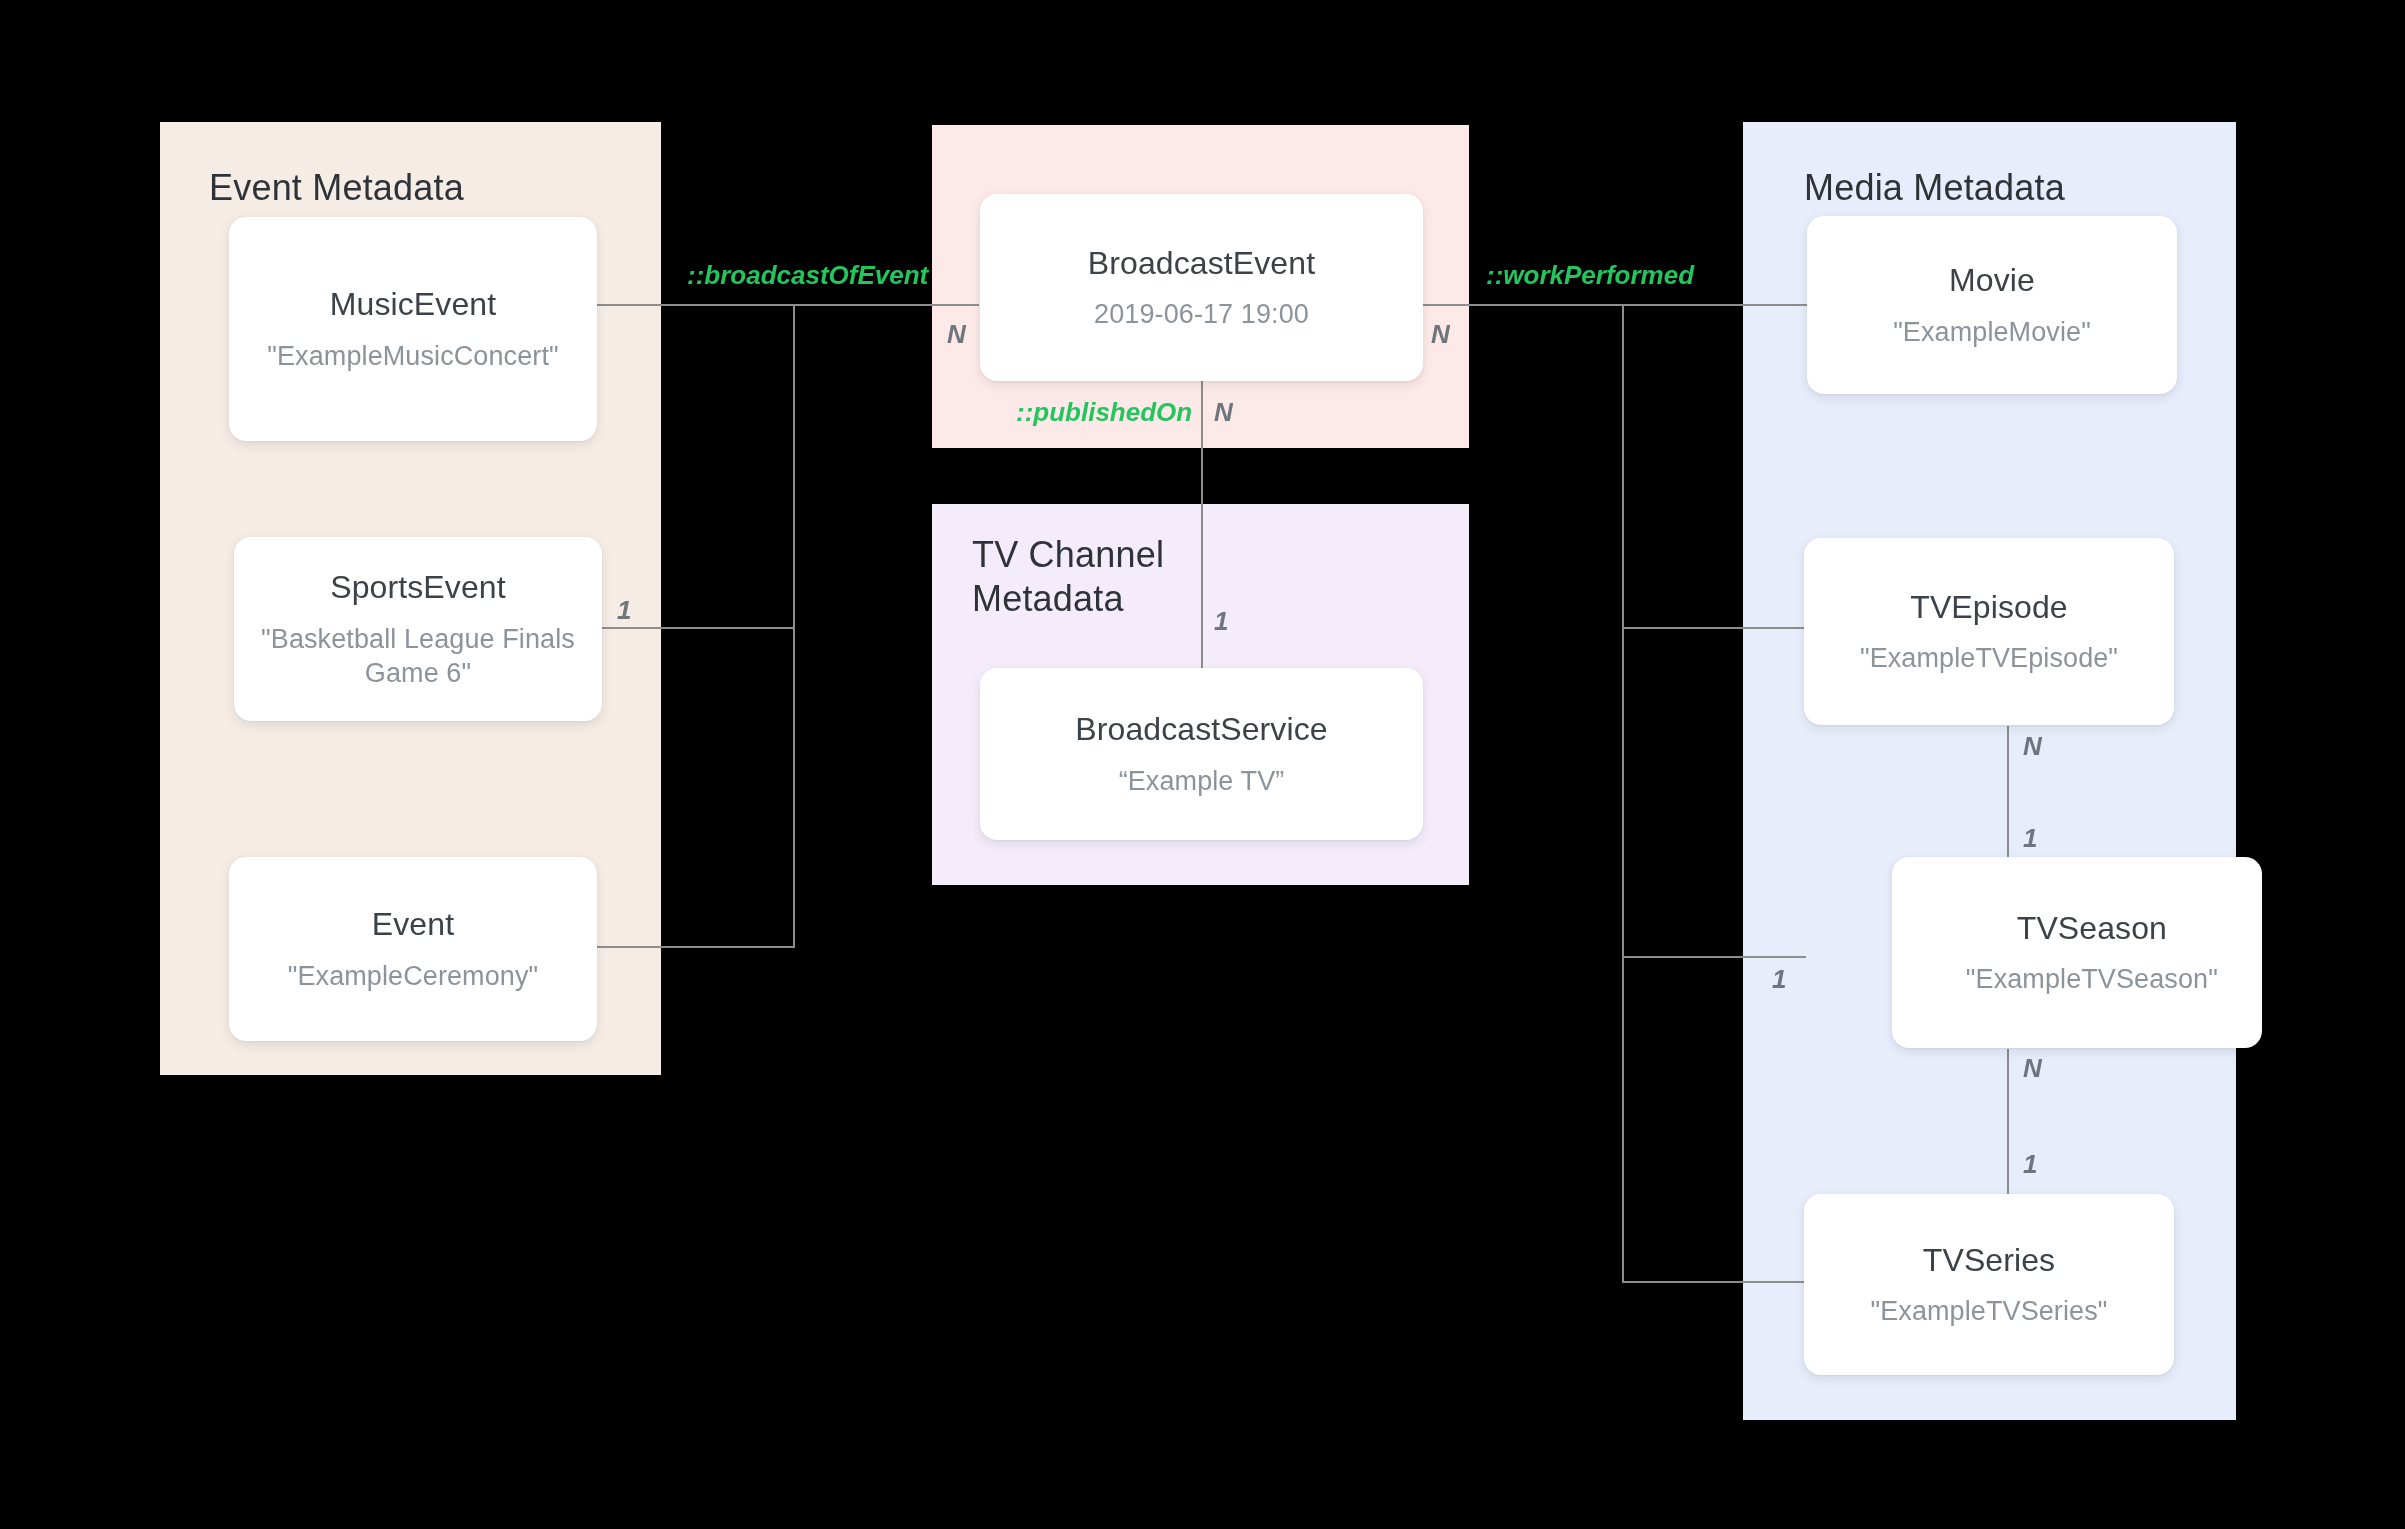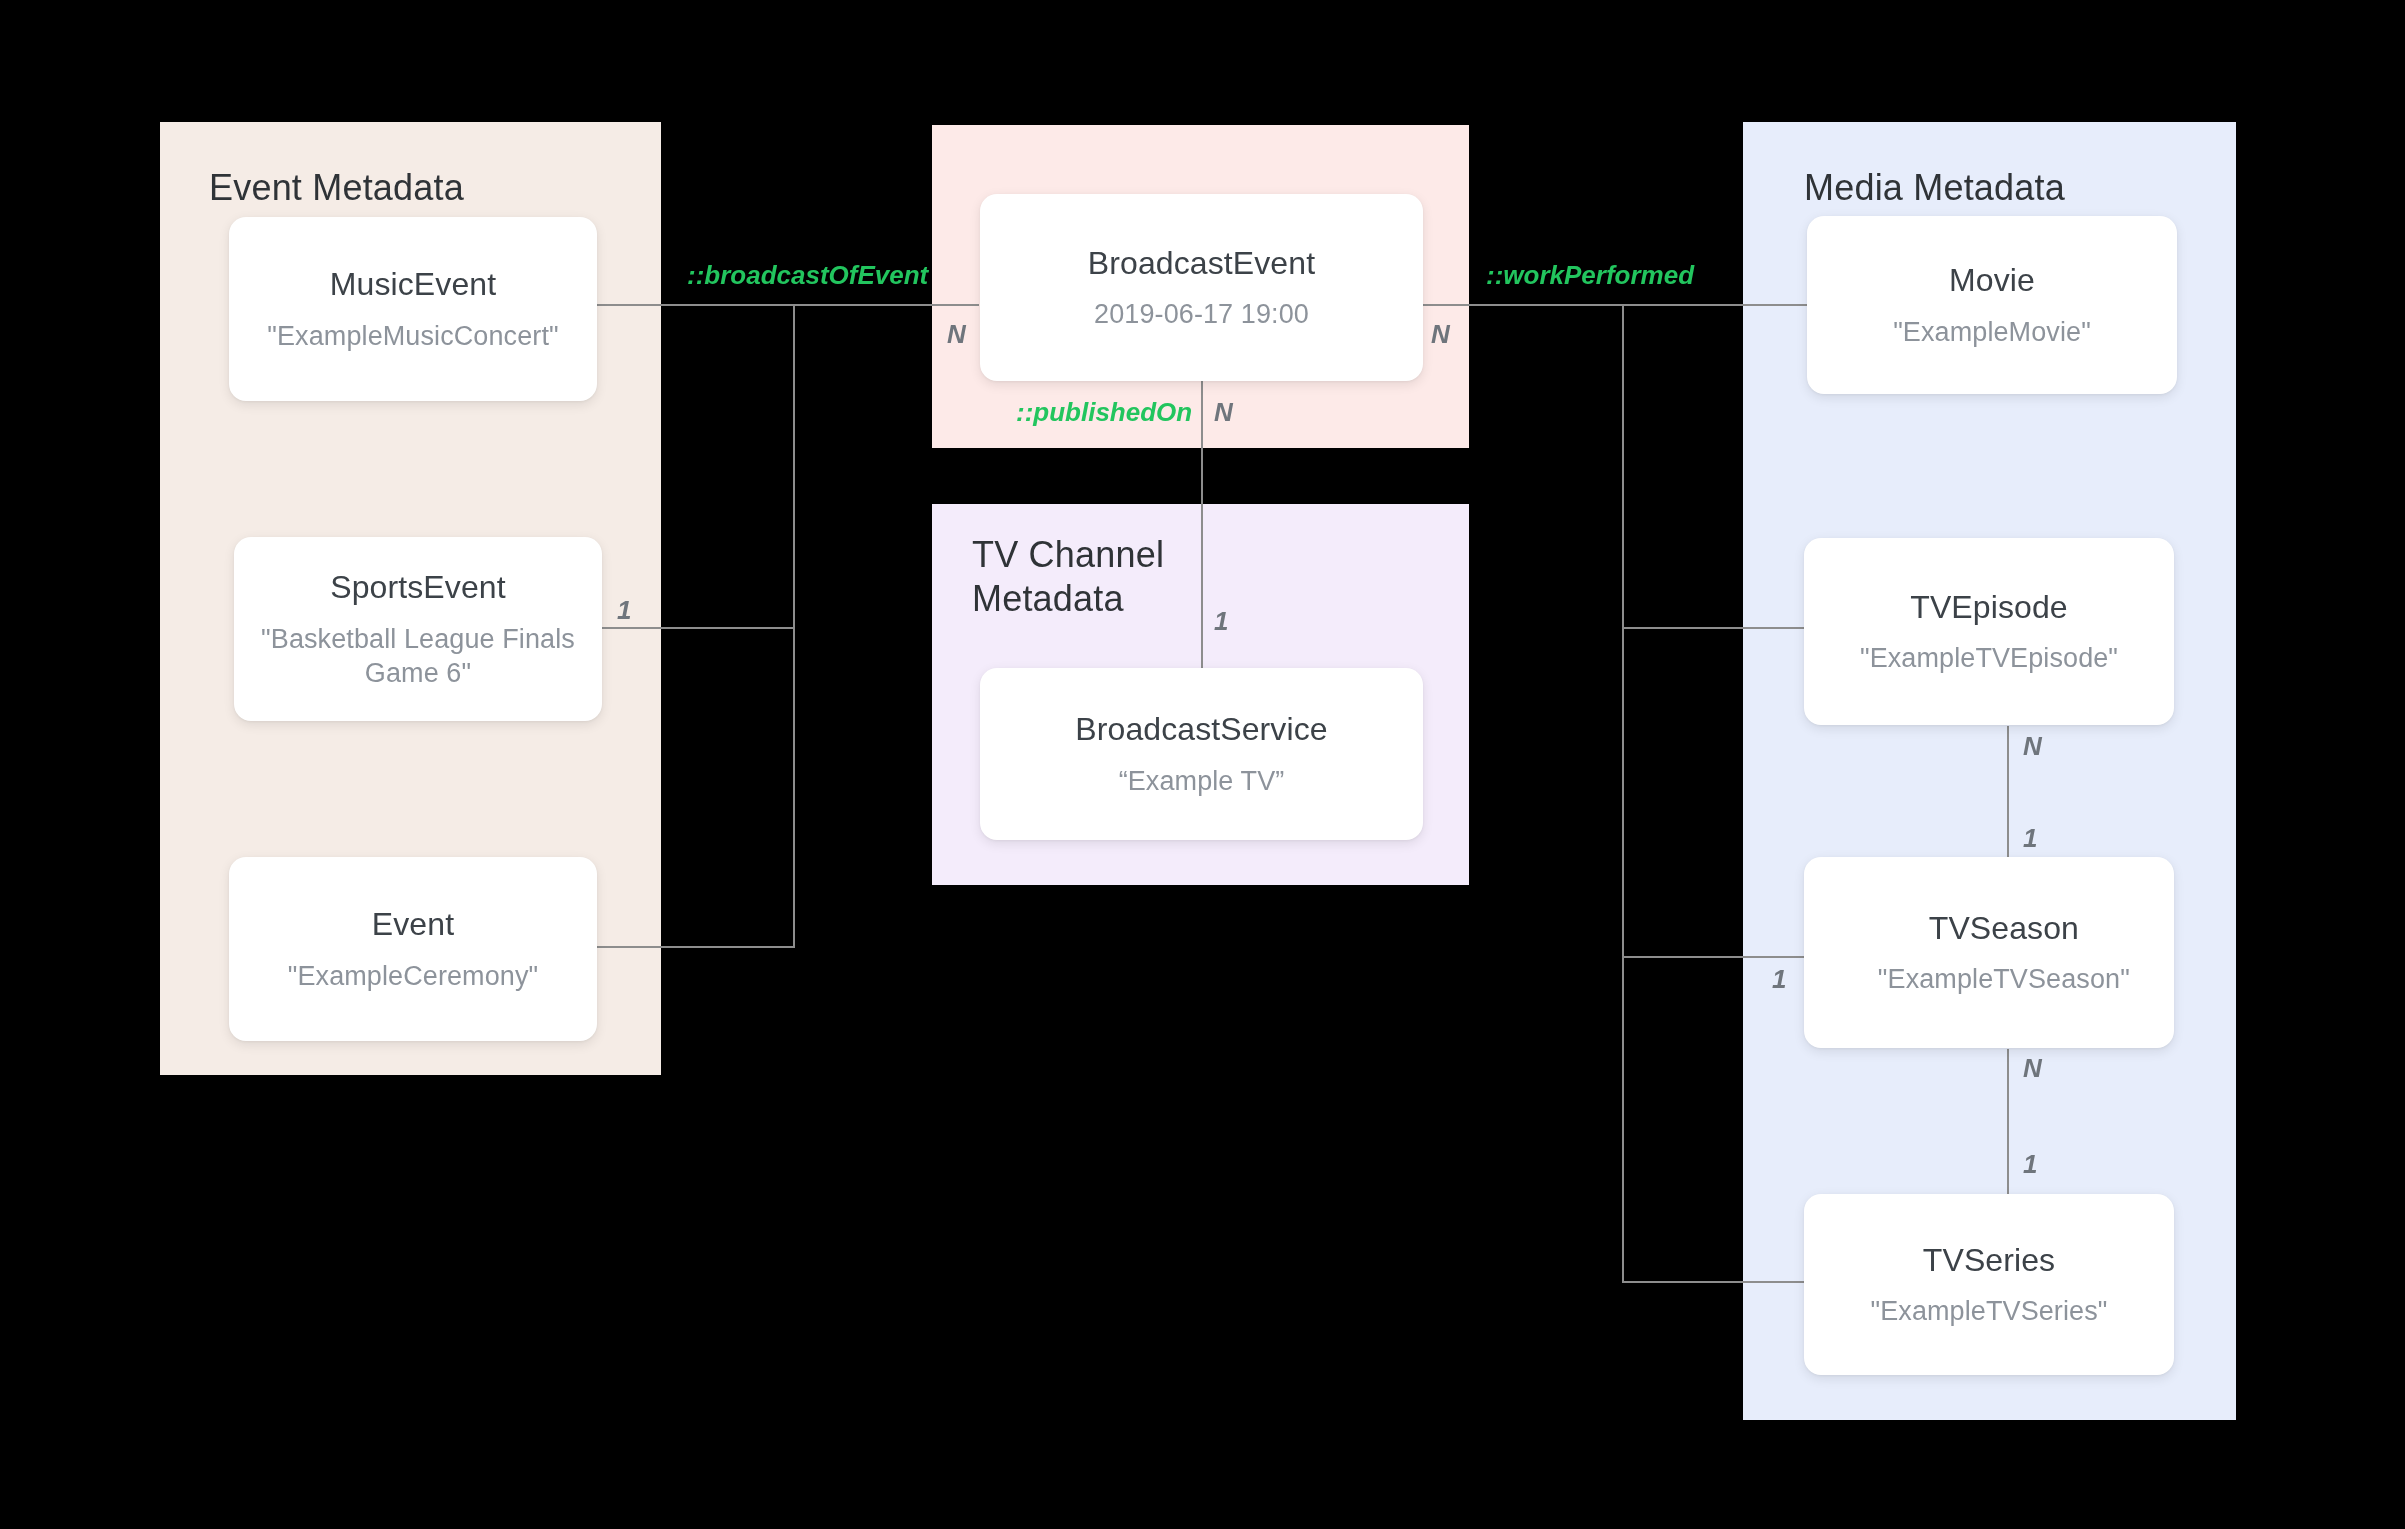--- a/index.html
+++ b/index.html
@@ -141,21 +141,21 @@
   <div class="card-label" style="left:2023px; top:731px;">N</div>
 
   <div class="card-label" style="left:2023px; top:823px;">1</div>
 
   <div class="card-label" style="left:1772px; top:964px;">1</div>
 
   <div class="card-label" style="left:2023px; top:1053px;">N</div>
 
   <div class="card-label" style="left:2023px; top:1149px;">1</div>
 
-  <div class="card" style="left:229px; top:217px; width:368px; height:184px;">
+  <div class="card" style="left:229px; top:217px; width:368px; height:224px;">
     <div class="card-title">MusicEvent</div>
     <div class="card-sub">"ExampleMusicConcert"</div>
   </div>
 
   <div class="card" style="left:234px; top:537px; width:368px; height:184px;">
     <div class="card-title">SportsEvent</div>
     <div class="card-sub">"Basketball League Finals Game 6"</div>
   </div>
 
   <div class="card" style="left:229px; top:857px; width:368px; height:184px;">
@@ -176,21 +176,21 @@
   <div class="card" style="left:1807px; top:216px; width:370px; height:178px;">
     <div class="card-title">Movie</div>
     <div class="card-sub">"ExampleMovie"</div>
   </div>
 
   <div class="card" style="left:1804px; top:538px; width:370px; height:187px;">
     <div class="card-title">TVEpisode</div>
     <div class="card-sub">"ExampleTVEpisode"</div>
   </div>
 
-  <div class="card" style="left:1804px; top:857px; width:370px; height:191px;padding-left:45px;">
+  <div class="card" style="left:1892px; top:857px; width:370px; height:191px;padding-left:45px;">
     <div class="card-title">TVSeason</div>
     <div class="card-sub">"ExampleTVSeason"</div>
   </div>
 
   <div class="card" style="left:1804px; top:1194px; width:370px; height:181px;">
     <div class="card-title">TVSeries</div>
     <div class="card-sub">"ExampleTVSeries"</div>
   </div>
 
 </div>

